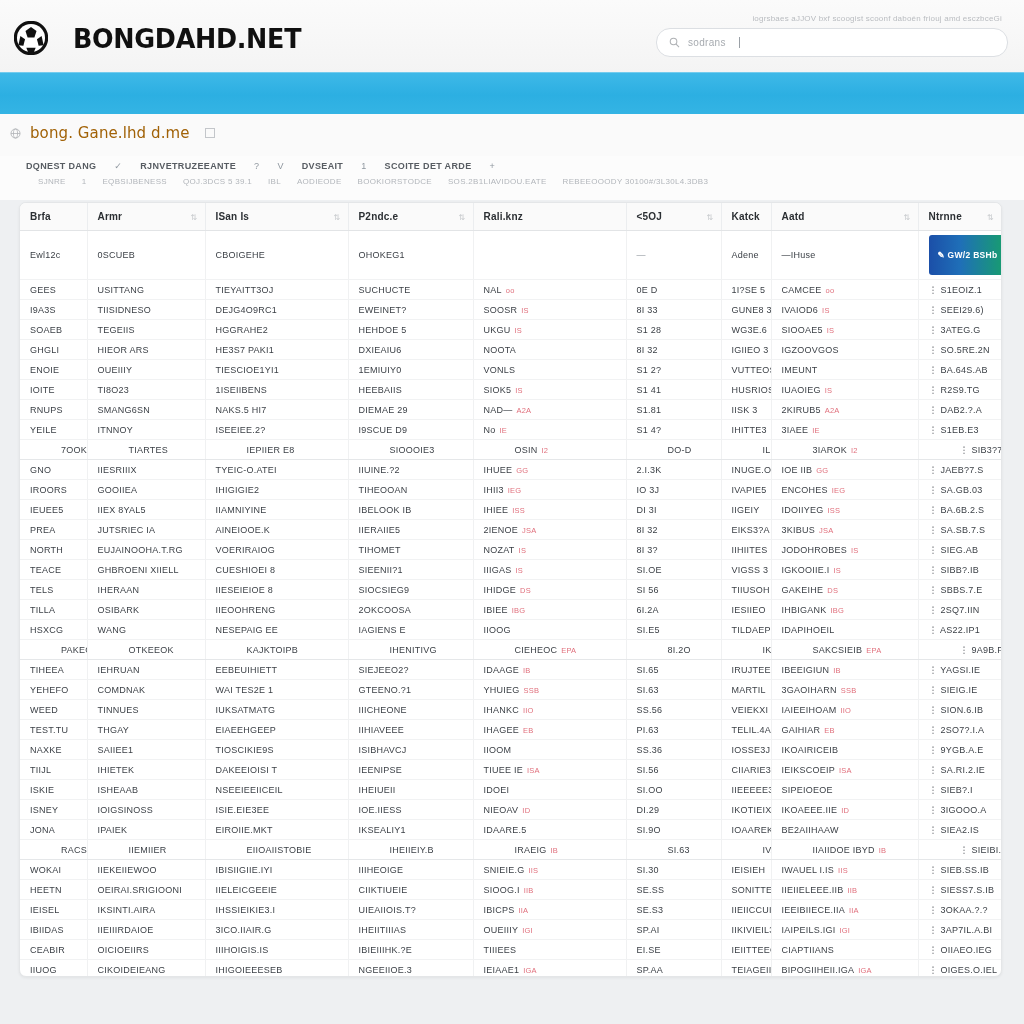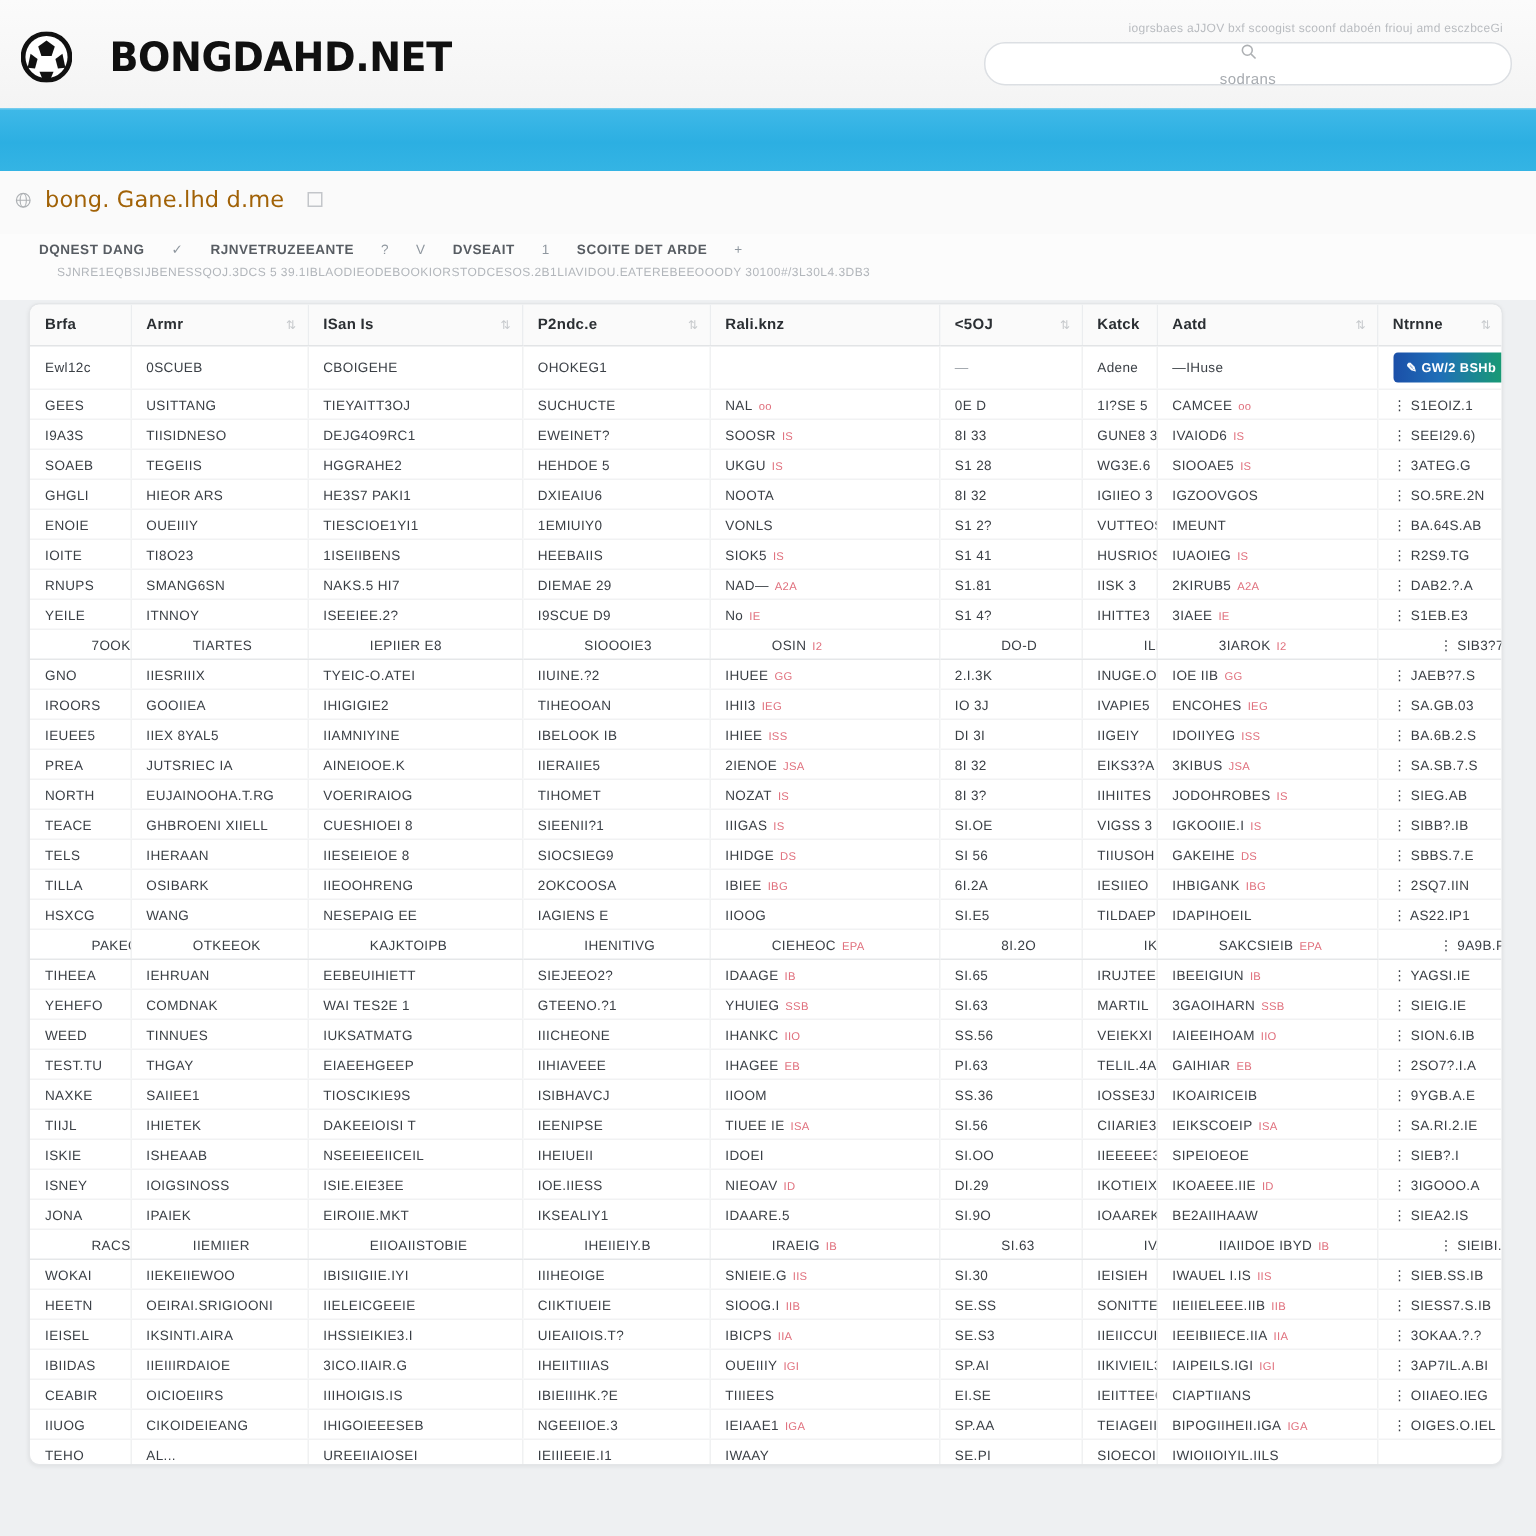--- a/index.html
+++ b/index.html
@@ -24,21 +24,21 @@
     font-family:"DejaVu Sans",sans-serif;
     transform:scaleX(0.94);transform-origin:left center;white-space:nowrap;
   }
   .search-wrap{position:absolute;right:16px;top:14px;width:352px;}
   .search-hint{
     font-size:8px;color:#b9bcc0;text-align:right;margin:0 6px 5px 0;
     letter-spacing:.2px;white-space:nowrap;overflow:hidden;filter:blur(.35px);
   }
   .search-box{
     height:27px;border:1px solid #dcdfe3;border-radius:14px;background:#fff;
-    display:flex;align-items:center;padding:0 12px;gap:8px;flex-direction:column;
+    display:flex;align-items:center;padding:0 12px;gap:8px;
   }
   .mag{width:11px;height:11px;flex:0 0 11px;opacity:.55;}
   .search-val{font-size:10px;color:#a7abb0;letter-spacing:.3px;filter:blur(.25px);}
   .caret{width:1px;height:11px;background:#9aa0a6;margin-left:5px;}
 
   
   .banner{
     position:absolute;left:0;top:72px;width:1024px;height:42px;
     background:linear-gradient(180deg,#3fb9e8 0%,#2cafe2 55%,#34b4e4 100%);
   }
@@ -62,21 +62,21 @@
   .nav-primary{
     position:absolute;left:26px;top:5px;display:flex;align-items:center;gap:18px;
     font-size:9px;font-weight:bold;color:#4f5considered;
   }
   .nav-primary span{
     font-size:9px;font-weight:bold;color:#575c62;letter-spacing:.35px;
     white-space:nowrap;filter:blur(.3px);
   }
   .nav-check{color:#8f979f !important;font-weight:normal !important;}
   .nav-secondary{
-    position:absolute;left:38px;top:21px;display:flex;align-items:center;
+    position:absolute;left:38px;top:21px;display:flex;align-items:center;gap:16px;
   }
   .nav-secondary span{
     font-size:8px;color:#b2b6bb;letter-spacing:.3px;white-space:nowrap;filter:blur(.35px);
   }
 
   
   .card{
     position:absolute;left:19px;top:202px;width:981px;height:773px;
     background:#fff;border:1px solid #e4e6e8;border-radius:7px;
     box-shadow:0 1px 3px rgba(0,0,0,.06);overflow:hidden;
@@ -93,21 +93,21 @@
           font-size:8px;color:#c6c9cc;font-weight:normal;}
   tbody td{
     font-size:9px;color:#3a3f45;padding:4px 10px;height:20px;
     box-sizing:border-box;border-bottom:1px solid #f1f2f3;
     white-space:nowrap;overflow:hidden;letter-spacing:.25px;filter:blur(.32px);
   }
   tbody td.sep{border-left:1px solid #f0f1f2;}
   tbody tr.groupend td{border-bottom:1px solid #e5e7e9;padding-left:41px;}
   .accent{color:#e0707d;font-size:7.5px;margin-left:4px;letter-spacing:.2px;}
   .pill{
-    display:inline-block;padding:5px 9px;border-radius:3px;color:#fff;
+    display:inline-block;padding:15px 9px;border-radius:3px;color:#fff;
     font-size:8.5px;font-weight:bold;letter-spacing:.3px;
     background:linear-gradient(90deg,#1b4fa8 0%,#1f6fb8 40%,#17a06a 100%);
     filter:none;
   }
   .dash{color:#9aa0a6;}
 </style>
 </head>
 <body>
 
 <div class="page">

